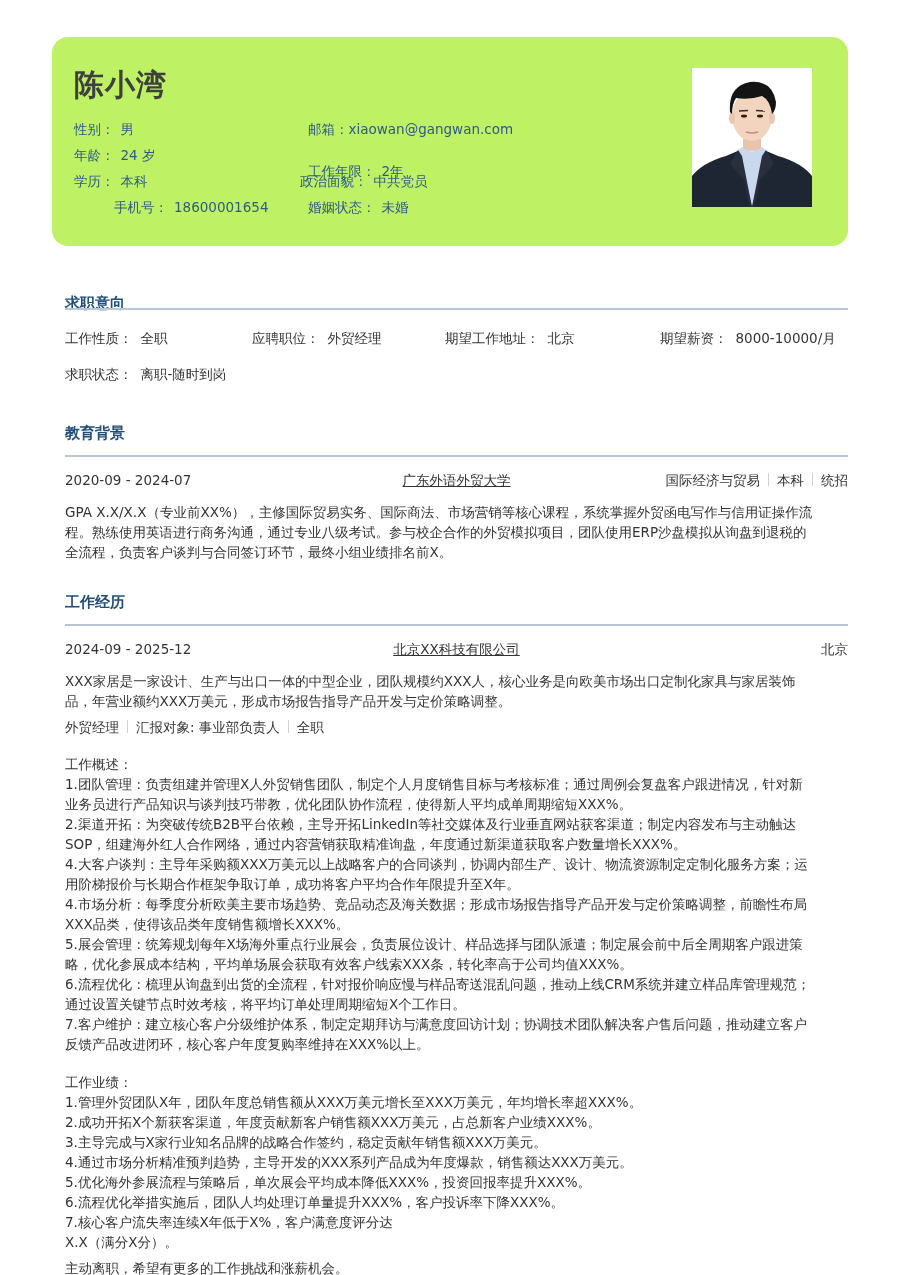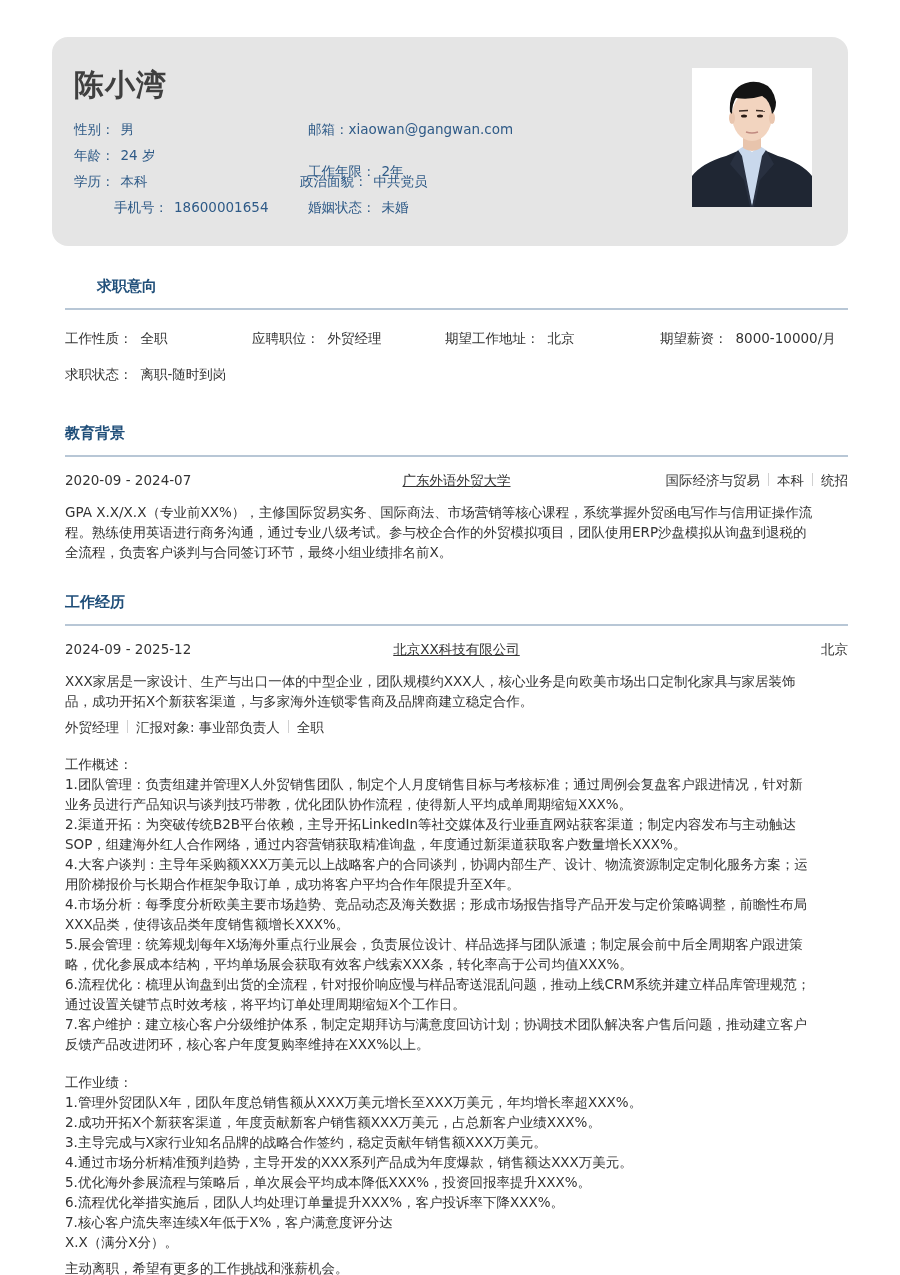--- a/index.html
+++ b/index.html
@@ -9,21 +9,21 @@
       color: #333333;
       font-size: 13.5px;
       position: relative;
       height: 1275px;
       overflow: hidden;
     }
     .header-card {
       position: absolute;
       left: 52px; top: 37px;
       width: 796px; height: 209px;
-      background: #e5e5e5;
+      background: #bef264;
       border-radius: 16px;
     }
     .name {
       position: absolute;
       left: 22px; top: 28px;
       font-size: 30px;
       font-weight: bold;
       color: #3f3f3f;
       letter-spacing: 1px;
     }
@@ -143,21 +143,21 @@
       <ellipse cx="52" cy="48" rx="3" ry="1.5" fill="#2a1c16"></ellipse>
       <ellipse cx="68" cy="48" rx="3" ry="1.5" fill="#2a1c16"></ellipse>
       <path d="M47 43 L56 42.5" stroke="#3a2a22" stroke-width="1.4"></path>
       <path d="M64 42.5 L73 43" stroke="#3a2a22" stroke-width="1.4"></path>
 
       <path d="M54 64 Q60 66 66 64" stroke="#c08a80" stroke-width="1.5" fill="none"></path>
     </svg>
   </div>
 </div>
 
-<div class="section-title" style="top:277px;margin-left:32px;">求职意向</div>
+<div class="section-title" style="top:294px;">求职意向</div>
 <div class="divider" style="top:308px;"></div>
 
 <div class="field" style="left:65px; top:330px;">
   <span>工作性质：</span><span class="v">全职</span>
 </div>
 <div class="field" style="left:252px; top:330px;text-align:right;">
   <span>应聘职位：</span><span class="v">外贸经理</span>
 </div>
 <div class="field" style="left:445px; top:330px;">
   <span>期望工作地址：</span><span class="v">北京</span>
@@ -190,21 +190,21 @@
 <div class="divider" style="top:624px;"></div>
 
 <div class="row3" style="top:641px;">
   <span>2024-09 - 2025-12</span>
   <span class="c">北京XX科技有限公司</span>
   <span class="r">北京</span>
 </div>
 
 <div class="para" style="top:671px;">
   <span class="line">XXX家居是一家设计、生产与出口一体的中型企业，团队规模约XXX人，核心业务是向欧美市场出口定制化家具与家居装饰</span>
-  <span class="line">品，成功开拓X个新获客渠道，与多家海外连锁零售商及品牌商建立稳定合作。</span>
+  <span class="line">品，年营业额约XXX万美元，形成市场报告指导产品开发与定价策略调整。</span>
 </div>
 
 <div class="field" style="left:65px; top:719px;">
   <span>外贸经理</span><span class="sep"></span><span>汇报对象: 事业部负责人</span><span class="sep"></span><span>全职</span>
 </div>
 
 <div class="para" style="top:754px;">
   <span class="line">工作概述：</span>
   <span class="line">1.团队管理：负责组建并管理X人外贸销售团队，制定个人月度销售目标与考核标准；通过周例会复盘客户跟进情况，针对新</span>
   <span class="line">业务员进行产品知识与谈判技巧带教，优化团队协作流程，使得新人平均成单周期缩短XXX%。</span>

